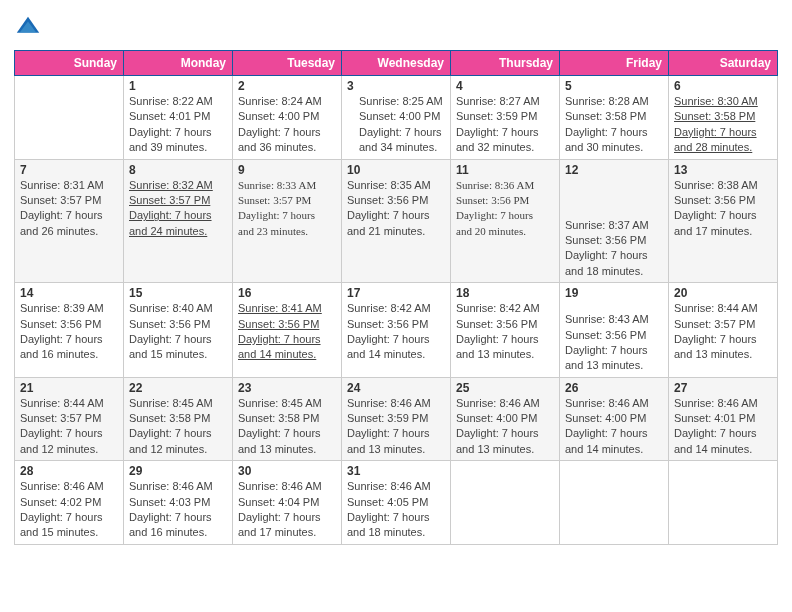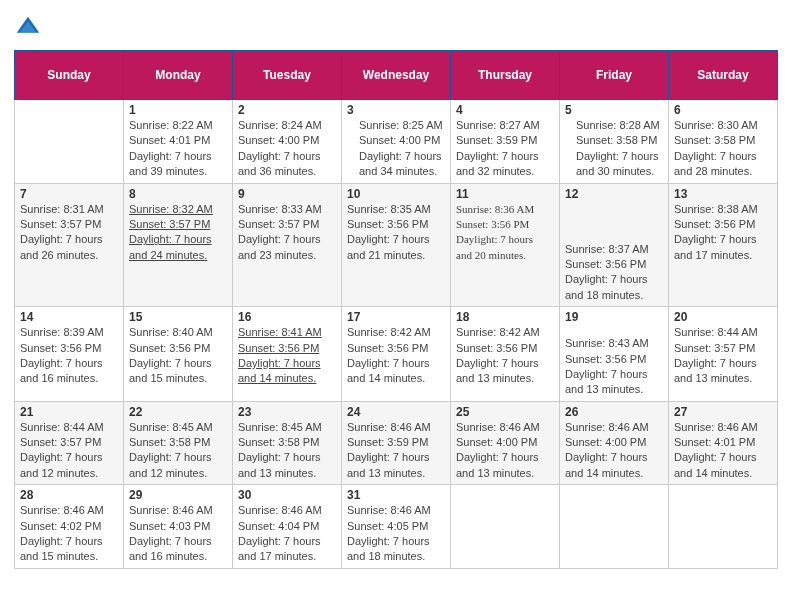--- a/index.html
+++ b/index.html
@@ -59,26 +59,26 @@
     .subtitle {
       font-size: 14px;
       color: #555;
     }
     .calendar {
       width: 100%;
       border-collapse: collapse;
       border: 1px solid #ccc;
     }
     .calendar th {
-      background-color: #be185d;
+      background-color: #ec4899;
       color: #fff;
       font-size: 12px;
       font-weight: bold;
-      text-align: center;
-      padding: 17px 6px;
+      text-align: right;
+      padding: 5px 6px;
       border: 1px solid #1558a0;
     }
     .calendar td {
       border: 1px solid #ccc;
       vertical-align: top;
       padding: 3px 5px;
       width: calc(100% / 7);
       min-height: 70px;
       background: #fff;
     }
@@ -160,28 +160,28 @@
           </td>
           <td>
             <span class="day-num">4</span>
             <div class="day-detail" style="white-space: pre-line;">Sunrise: 8:27 AM
 Sunset: 3:59 PM
 Daylight: 7 hours
 and 32 minutes.</div>
           </td>
           <td>
             <span class="day-num">5</span>
-            <div class="day-detail" style="white-space: pre-line; margin-left: 11px;">Sunrise: 8:28 AM
+            <div class="day-detail" style="white-space: pre-line;">Sunrise: 8:28 AM
 Sunset: 3:58 PM
 Daylight: 7 hours
 and 30 minutes.</div>
           </td>
           <td>
             <span class="day-num">6</span>
-            <div class="day-detail" style="white-space: pre-line;">Sunrise: 8:30 AM
+            <div class="day-detail" style="white-space: pre-line; text-decoration: underline;">Sunrise: 8:30 AM
 Sunset: 3:58 PM
 Daylight: 7 hours
 and 28 minutes.</div>
           </td>
         </tr>
         <tr>
           <td>
             <span class="day-num">7</span>
             <div class="day-detail" style="white-space: pre-line;">Sunrise: 8:31 AM
 Sunset: 3:57 PM
@@ -190,21 +190,21 @@
           </td>
           <td>
             <span class="day-num">8</span>
             <div class="day-detail" style="white-space: pre-line; text-decoration: underline;">Sunrise: 8:32 AM
 Sunset: 3:57 PM
 Daylight: 7 hours
 and 24 minutes.</div>
           </td>
           <td>
             <span class="day-num">9</span>
-            <div class="day-detail" style="white-space: pre-line;">Sunrise: 8:33 AM
+            <div class="day-detail" style="white-space: pre-line; font-family: Liberation Serif, serif;">Sunrise: 8:33 AM
 Sunset: 3:57 PM
 Daylight: 7 hours
 and 23 minutes.</div>
           </td>
           <td>
             <span class="day-num">10</span>
             <div class="day-detail" style="white-space: pre-line;">Sunrise: 8:35 AM
 Sunset: 3:56 PM
 Daylight: 7 hours
 and 21 minutes.</div>

